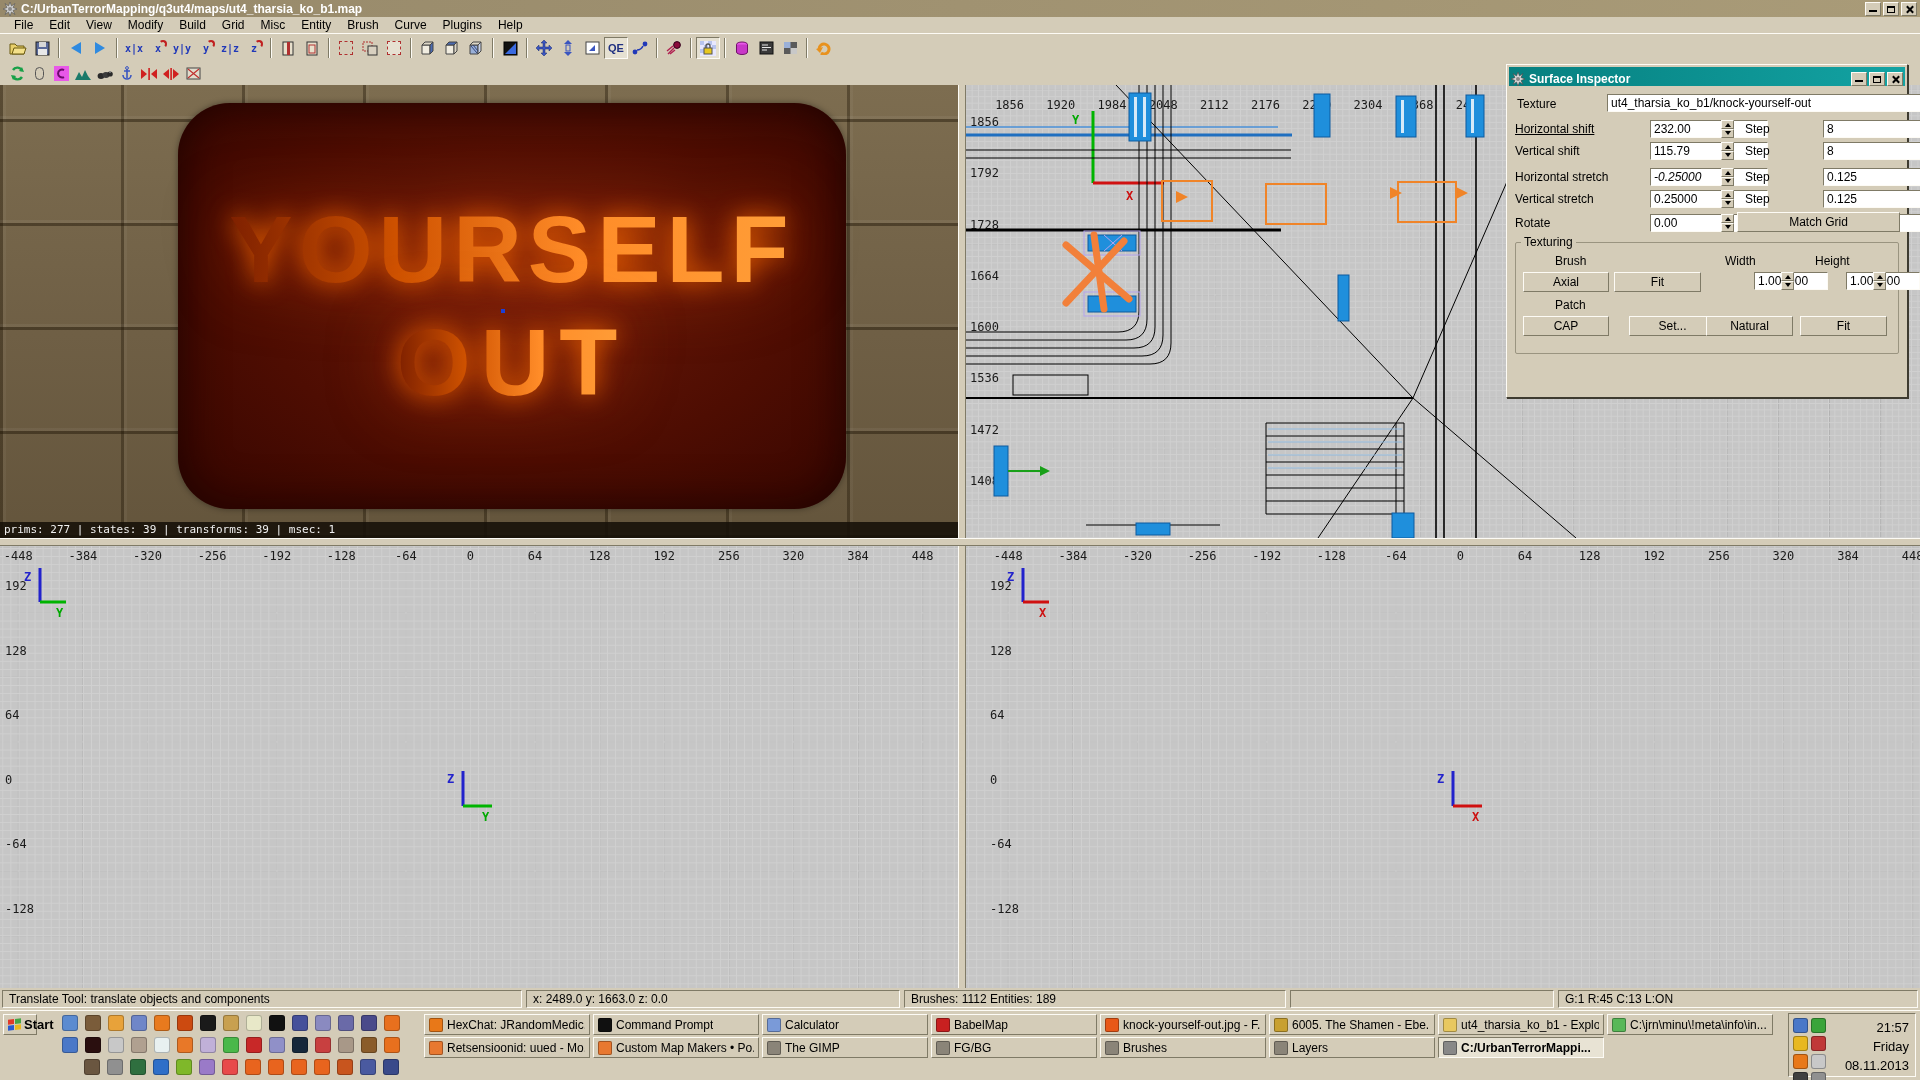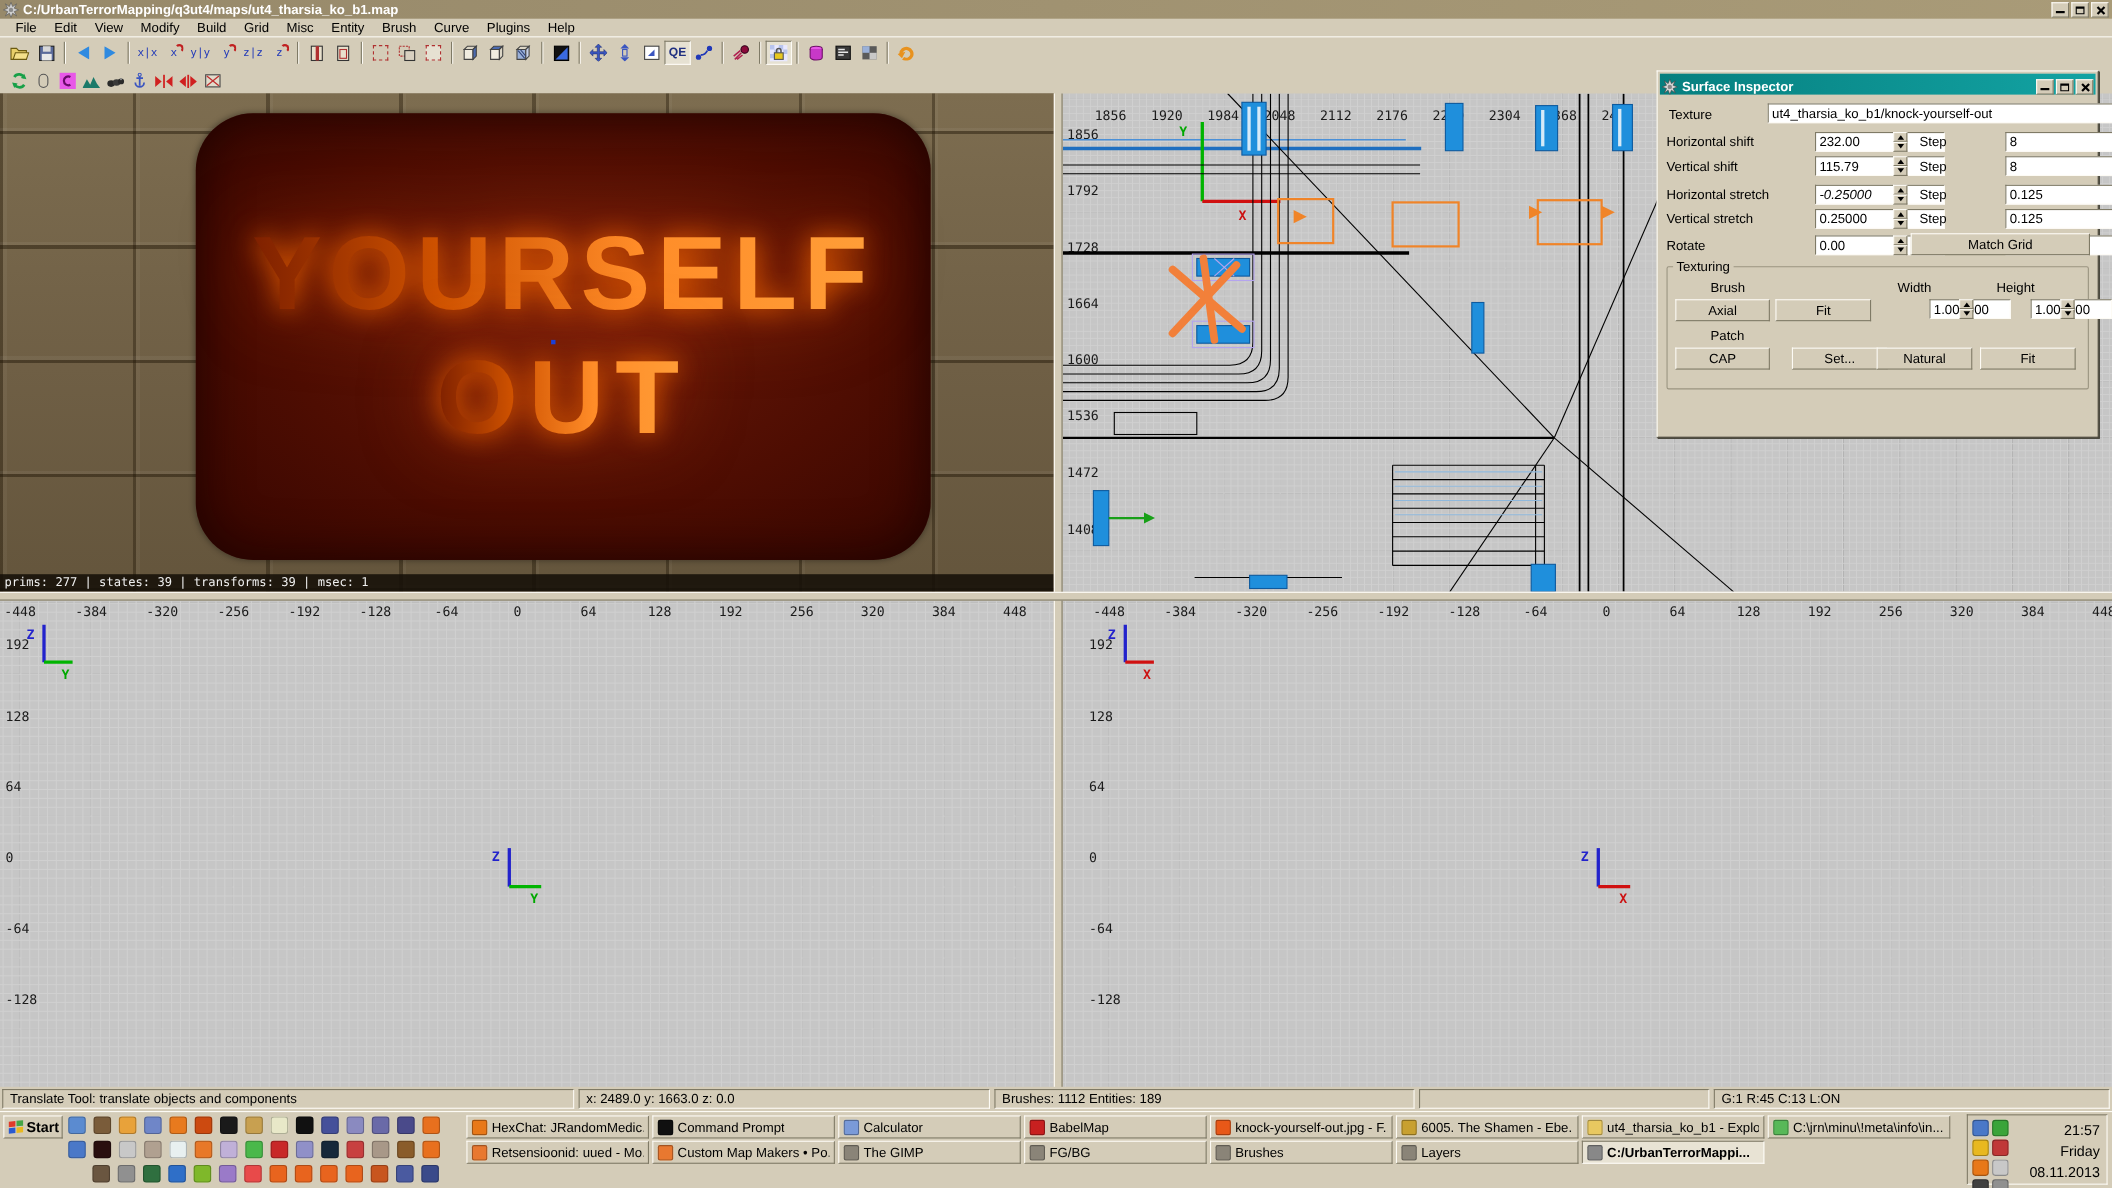--- a/index.html
+++ b/index.html
@@ -28,21 +28,21 @@
   .menubar{position:absolute;left:0;top:17px;width:1920px;height:16px;display:flex;align-items:center;padding-left:6px;gap:0;}
   .menu-item{padding:1px 8px;white-space:nowrap;}
 
   
   .toolbar{position:absolute;left:0;width:1920px;display:flex;align-items:center;padding-left:6px;}
   .tb1{top:33px;height:29px;border-top:1px solid #fdfbf5;}
   .tb2{top:62px;height:23px;}
   .tbtn{width:24px;height:22px;display:flex;align-items:center;justify-content:center;flex:none;position:relative;}
   .tb2 .tbtn{width:22px;height:20px;}
   .tsep{width:2px;height:20px;margin:0 4px;border-left:1px solid #7f7a66;border-right:1px solid #fdfbf5;flex:none;}
-  .axis-txt{font-size:10px;font-weight:normal;color:#2038b8;font-family:"DejaVu Sans Mono",monospace;}
+  .axis-txt{font-size:10px;font-weight:bold;color:#2038b8;font-family:"DejaVu Sans Mono",monospace;}
   .rot-arc{position:absolute;right:3px;top:3px;width:8px;height:8px;border:2px solid #c02020;border-left-color:transparent;border-bottom-color:transparent;border-radius:50%;}
   .qe{font-size:11px;font-weight:bold;color:#203080;width:26px;}
 
   
   .view{position:absolute;overflow:hidden;}
   .cam{left:0;top:85px;width:958px;height:453px;background-color:#74644a;
     background-image:
       repeating-linear-gradient(0deg, rgba(30,20,5,.45) 0 3px, rgba(255,255,255,.05) 3px 6px, transparent 6px 104px),
       repeating-linear-gradient(90deg, rgba(30,20,5,.38) 0 3px, rgba(255,255,255,.04) 3px 6px, transparent 6px 121px),
       linear-gradient(180deg,#7d6d50 0%,#6f5f45 55%,#64553c 100%);}
@@ -88,21 +88,21 @@
   .geom{position:absolute;left:0;top:0;}
   .ax-lbl{position:absolute;font-family:"DejaVu Sans Mono",monospace;font-size:12px;font-weight:bold;}
   .ax-y{color:#00a800;} .ax-x{color:#cc1111;} .ax-z{color:#2222cc;}
 
   
   .statusbar{position:absolute;left:0;top:988px;width:1920px;height:22px;display:flex;gap:4px;padding:2px 2px;}
   .spanel{border:1px solid;border-color:#7f7a66 #fdfbf5 #fdfbf5 #7f7a66;height:18px;line-height:16px;padding:0 6px;white-space:nowrap;overflow:hidden;}
 
   
   .taskbar{position:absolute;left:0;top:1010px;width:1920px;height:70px;background:#d4ccb8;border-top:1px solid #fdfbf5;}
-  .startbtn{position:absolute;left:3px;top:3px;width:54px;height:21px;display:flex;align-items:center;gap:3px;padding-left:4px;font-weight:bold;font-size:13px;}
+  .startbtn{position:absolute;left:3px;top:3px;width:34px;height:21px;display:flex;align-items:center;gap:3px;padding-left:4px;font-weight:bold;font-size:13px;}
   .flag{width:13px;height:12px;display:grid;grid-template-columns:6px 6px;grid-template-rows:5px 5px;gap:1px;transform:skewY(-6deg);}
   .flag i{display:block;}
   .ql{position:absolute;display:flex;gap:7px;}
   .ql-r1{left:62px;top:4px;} .ql-r2{left:62px;top:26px;} .ql-r3{left:84px;top:48px;}
   .qlico{width:16px;height:16px;border-radius:3px;flex:none;box-shadow:0 0 0 1px rgba(0,0,0,.25) inset;}
   .tbrow{position:absolute;left:424px;display:flex;gap:3px;}
   .tbrow1{top:3px;} .tbrow2{top:26px;}
   .taskbtn{width:166px;height:21px;display:flex;align-items:center;gap:4px;padding:0 4px;
     border:1px solid;border-color:#fdfbf5 #7f7a66 #7f7a66 #fdfbf5;background:#d4ccb8;overflow:hidden;}
   .taskbtn.active{border-color:#7f7a66 #fdfbf5 #fdfbf5 #7f7a66;background:#e8e3d4;font-weight:bold;}
@@ -791,21 +791,21 @@
           </div>
         <div class="wbtn raised">
             <i class="g-cls"></i>
           </div>
       </div>
     </div>
     <div class="si-body">
       <span class="si-lbl" style="left:10px;top:9px;">Texture</span>
       <div class="si-field" style="left:52px;top:6px;width:340px;">ut4_tharsia_ko_b1/knock-yourself-out</div>
       <div id="si-rows">
-          <span class="si-lbl" style="left:8px;top:34px;">Horizontal shift</span>
+          <span class="si-lbl" style="left:8px;top:34px;text-decoration:underline;">Horizontal shift</span>
           <div class="si-field" style="left:95px;top:32px;width:118px;">232.00</div>
           <div class="spin" style="left:214px;top:32px;">
             <b class="up"></b>
             <b class="dn"></b>
           </div>
           <span class="si-lbl" style="left:238px;top:34px;">Step</span>
           <div class="si-field" style="left:268px;top:32px;width:124px;">8</div>
           <span class="si-lbl" style="left:8px;top:56px;">Vertical shift</span>
           <div class="si-field" style="left:95px;top:54px;width:118px;">115.79</div>
           <div class="spin" style="left:214px;top:54px;">

